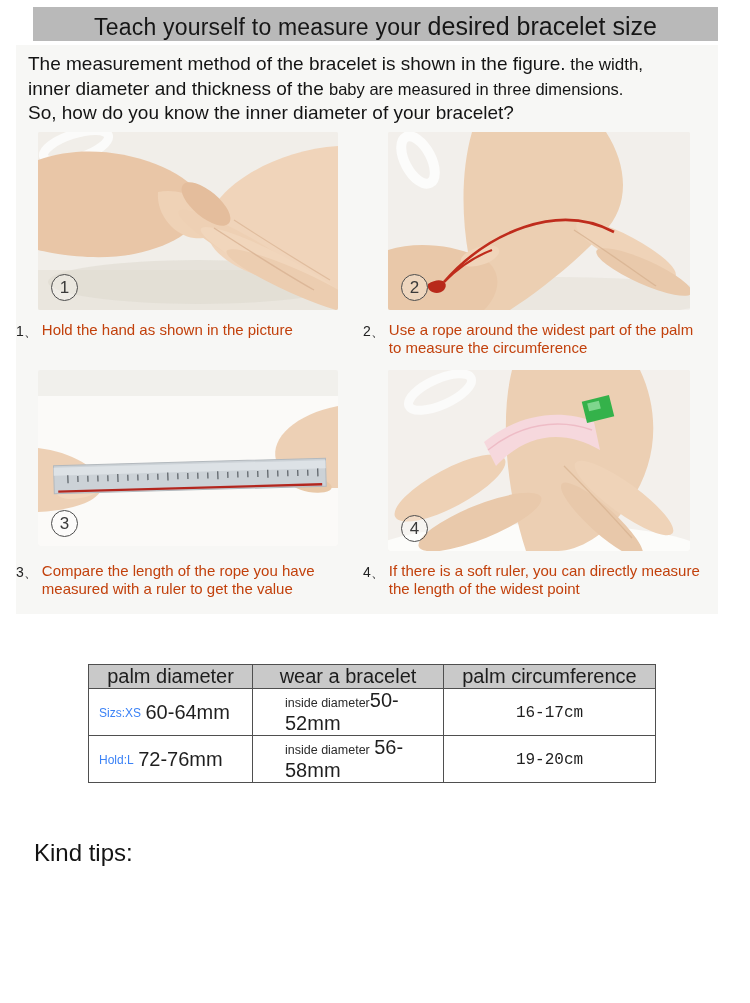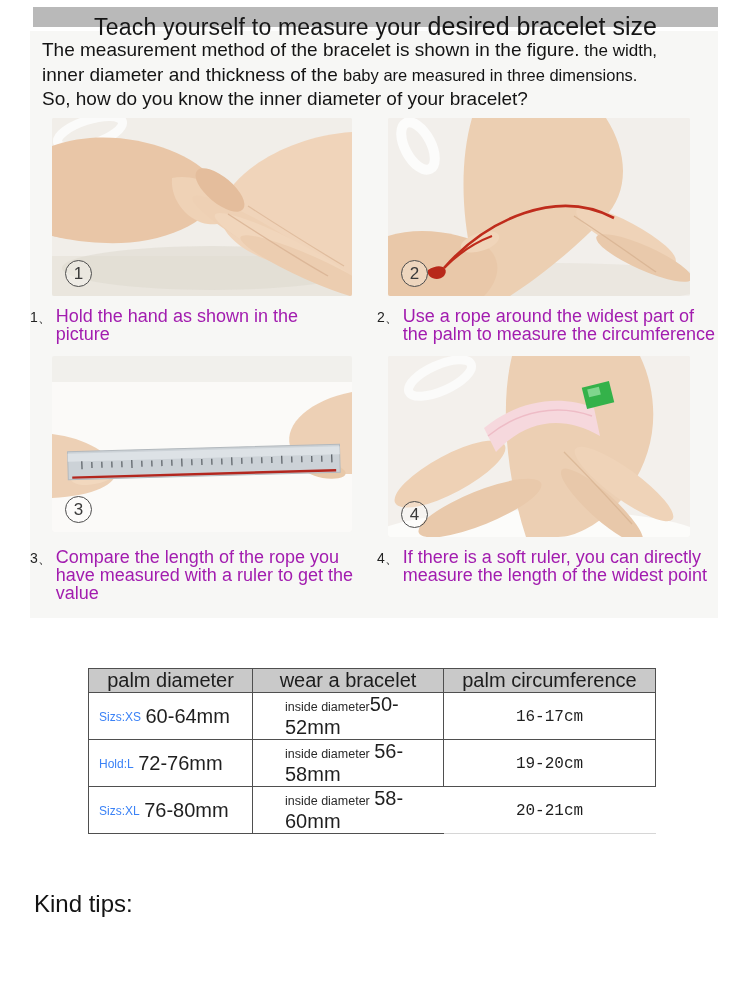--- a/index.html
+++ b/index.html
@@ -3,28 +3,28 @@
 <meta charset="utf-8">
 <style>
   * { margin:0; padding:0; box-sizing:border-box; }
   html,body { background:#ffffff; }
   body {
     width:750px; height:1003px; overflow:hidden; position:relative;
     font-family:"Liberation Sans", sans-serif; color:#111;
   }
   
   .title-bar {
-    margin:7px 32px 0 33px; height:20px; background:#b9b9b9;
+    margin:7px 32px 0 33px; height:34px; background:#b9b9b9;
     text-align:center; line-height:38px; color:#161616; white-space:nowrap;
   }
   .title-bar .t1 { font-size:23px; letter-spacing:.2px; }
   .title-bar .t2 { font-size:25px; }
   
   .panel {
-    margin:4px 32px 0 30px; background:#f7f7f5; padding:5px 0 14px 0;
+    margin:4px 32px 0 16px; background:#f7f7f5; padding:5px 0 14px 0;
   }
   .intro { padding:2px 14px 7px 12px; font-size:19px; line-height:24px; color:#141414; }
   .intro .small { font-size:17px; }
   .intro .smaller { font-size:16.5px; }
   .photo-row { display:flex; justify-content:space-between; padding:0 28px 0 22px; }
   .photo {
     width:300px; height:178px; position:relative; overflow:hidden;
     background:#f1eee9; border-radius:2px;
   }
   .photo svg { display:block; width:100%; height:100%; }
@@ -32,21 +32,21 @@
     position:absolute; left:13px; bottom:9px; width:27px; height:27px;
     border:1.6px solid #4d4d4d; border-radius:50%;
     display:flex; align-items:center; justify-content:center;
     font-size:17px; color:#3a3a3a; background:rgba(255,255,255,.25);
   }
   .caption-row { display:flex; padding:11px 0 13px 0; min-height:42px; }
   .cap { display:flex; align-items:flex-start; }
   .cap-left  { width:347px; padding-left:0; }
   .cap-right { flex:1; }
   .cap .num  { font-size:14px; color:#222; padding:2px 4px 0 0; white-space:nowrap; }
-  .cap .txt  { font-size:18px; line-height:18px; color:#a21caf; }
+  .cap .txt  { font-size:15px; line-height:18px; color:#c2410c; }
   .cap-left  .txt { max-width:300px; }
   .cap-right .txt { max-width:318px; }
   
   table.size-table {
     border-collapse:collapse; margin:50px 0 0 88px;
     table-layout:fixed; width:567px;
   }
   .size-table col.c1 { width:164px; }
   .size-table col.c2 { width:191px; }
   .size-table col.c3 { width:212px; }
@@ -216,24 +216,19 @@
     <tr>
       <td><span class="sz">Sizs:XS</span> <span class="val">60-64mm</span></td>
       <td class="cell2"><span class="inlab">inside diameter</span><span class="val">50-52mm</span></td>
       <td class="circ"><span class="valc">16-17cm</span></td>
     </tr>
     <tr>
       <td><span class="sz">Hold:L</span> <span class="val">72-76mm</span></td>
       <td class="cell2"><span class="inlab">inside diameter</span> <span class="val">56-58mm</span></td>
       <td class="circ"><span class="valc">19-20cm</span></td>
     </tr>
-    <tr class="last">
-      <td><span class="sz">Sizs:XL</span> <span class="val">76-80mm</span></td>
-      <td class="cell2"><span class="inlab">inside diameter</span> <span class="val">58-60mm</span></td>
-      <td class="circ"><span class="valc">20-21cm</span></td>
-    </tr>
   </tbody>
 </table>
 
 <div class="tips">
   <h2>Kind tips:</h2>
 
 </div>
 
 </body></html>

